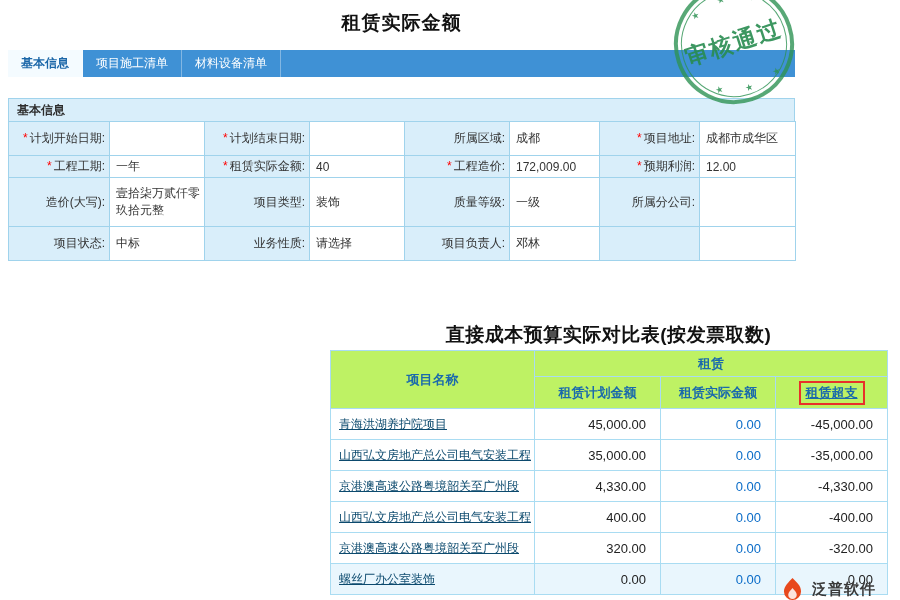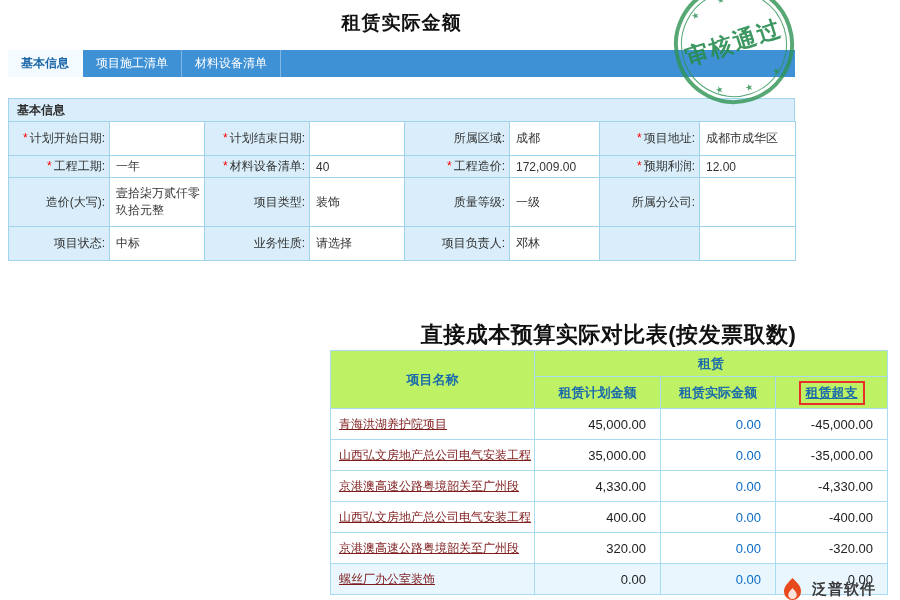--- a/index.html
+++ b/index.html
@@ -18,29 +18,29 @@
   .section-bar { height: 24px; line-height: 23px; background: #d9eefa; font-size: 12px; font-weight: bold; color: #2c2c2c; padding-left: 8px; border: 1px solid #a0d3ec; }
   .form-table { border-collapse: collapse; table-layout: fixed; width: 100%; margin-top: -1px; }
   .form-table td { border: 1px solid #a0d3ec; font-size: 12px; color: #333; padding: 2px 4px; word-break: break-all; }
   .form-table td.lbl { background: #d9eefa; text-align: right; }
   .form-table td.val { background: #fff; text-align: left; padding-left: 6px; }
   .star { color: #f00; margin-right: 2px; }
   tr.r1 { height: 47px; } tr.r2 { height: 34px; } tr.r3 { height: 22px; padding-left: 12px; } tr.r4 { height: 49px; padding-left: 48px; } tr.r5 { height: 34px; }
 
   
   .cost-panel { position: absolute; left: 330px; top: 320px; width: 557px; background: #fff; }
-  .cost-title { text-align: center; font-size: 22px; font-weight: bold; color: #111; height: 30px; line-height: 30px; letter-spacing: 0.5px; }
+  .cost-title { text-align: center; font-size: 19px; font-weight: bold; color: #111; height: 30px; line-height: 30px; letter-spacing: 0.5px; }
   .cost-table { border-collapse: collapse; table-layout: fixed; width: 557px; }
   .cost-table th, .cost-table td { border: 1px solid #a9dcf2; overflow: hidden; white-space: nowrap; }
   .cost-table th { background: #bef264; color: #1a6aac; font-weight: bold; font-size: 13px; text-align: center; }
   tr.h1 { height: 26px; } tr.h2 { height: 32px; }
   .cost-table tbody tr { height: 31px; background: #fff; }
   .cost-table tbody tr:last-child { background: #e9f6fd; }
   td.name { padding-left: 8px; text-align: left; font-size: 12px; }
-  .link { color: #7f1d1d; text-decoration: underline; cursor: pointer; }
+  .link { color: #0c4a6e; text-decoration: underline; cursor: pointer; }
   td.num { text-align: right; padding-right: 14px; font-size: 13px; color: #222; }
   td.actual { color: #0a6cc8; cursor: pointer; }
   .red-box { display: inline-block; border: 2px solid #e8302a; padding: 0 5px; line-height: 20px; text-decoration: underline; cursor: pointer; }
 
   
   .stamp { position: absolute; left: 674px; top: -16px; width: 120px; height: 120px; border: 4px solid rgba(46,146,84,.8); border-radius: 50%; transform: rotate(-18deg); z-index: 5; pointer-events: none; }
   .stamp-ring { position: absolute; inset: 3px; border: 1px solid rgba(46,146,84,.8); border-radius: 50%; }
   .stamp-text { position: absolute; left: 0; right: 0; top: 50%; transform: translateY(-54%); text-align: center; font-size: 23px; font-weight: bold; color: rgba(40,140,80,.9); letter-spacing: 2px; }
   .stamp .st { position: absolute; color: rgba(46,146,84,.85); font-size: 9px; }
   .st1 { left: 24px; top: 12px; } .st2 { left: 53px; top: 5px; } .st3 { left: 84px; top: 12px; }
@@ -84,21 +84,21 @@
         <td class="lbl"><span class="star">*</span><span>计划结束日期:</span></td>
         <td class="val"></td>
         <td class="lbl"><span class="star"></span><span>所属区域:</span></td>
         <td class="val">成都</td>
         <td class="lbl"><span class="star">*</span><span>项目地址:</span></td>
         <td class="val">成都市成华区</td>
       </tr>
       <tr class="r3">
         <td class="lbl"><span class="star">*</span><span>工程工期:</span></td>
         <td class="val">一年</td>
-        <td class="lbl"><span class="star">*</span><span>材料设备清单:</span></td>
+        <td class="lbl"><span class="star">*</span><span>租赁实际金额:</span></td>
         <td class="val">40</td>
         <td class="lbl"><span class="star">*</span><span>工程造价:</span></td>
         <td class="val">172,009.00</td>
         <td class="lbl"><span class="star">*</span><span>预期利润:</span></td>
         <td class="val">12.00</td>
       </tr>
       <tr class="r4">
         <td class="lbl"><span class="star"></span><span>造价(大写):</span></td>
         <td class="val">壹拾柒万贰仟零玖拾元整</td>
         <td class="lbl"><span class="star"></span><span>项目类型:</span></td>

